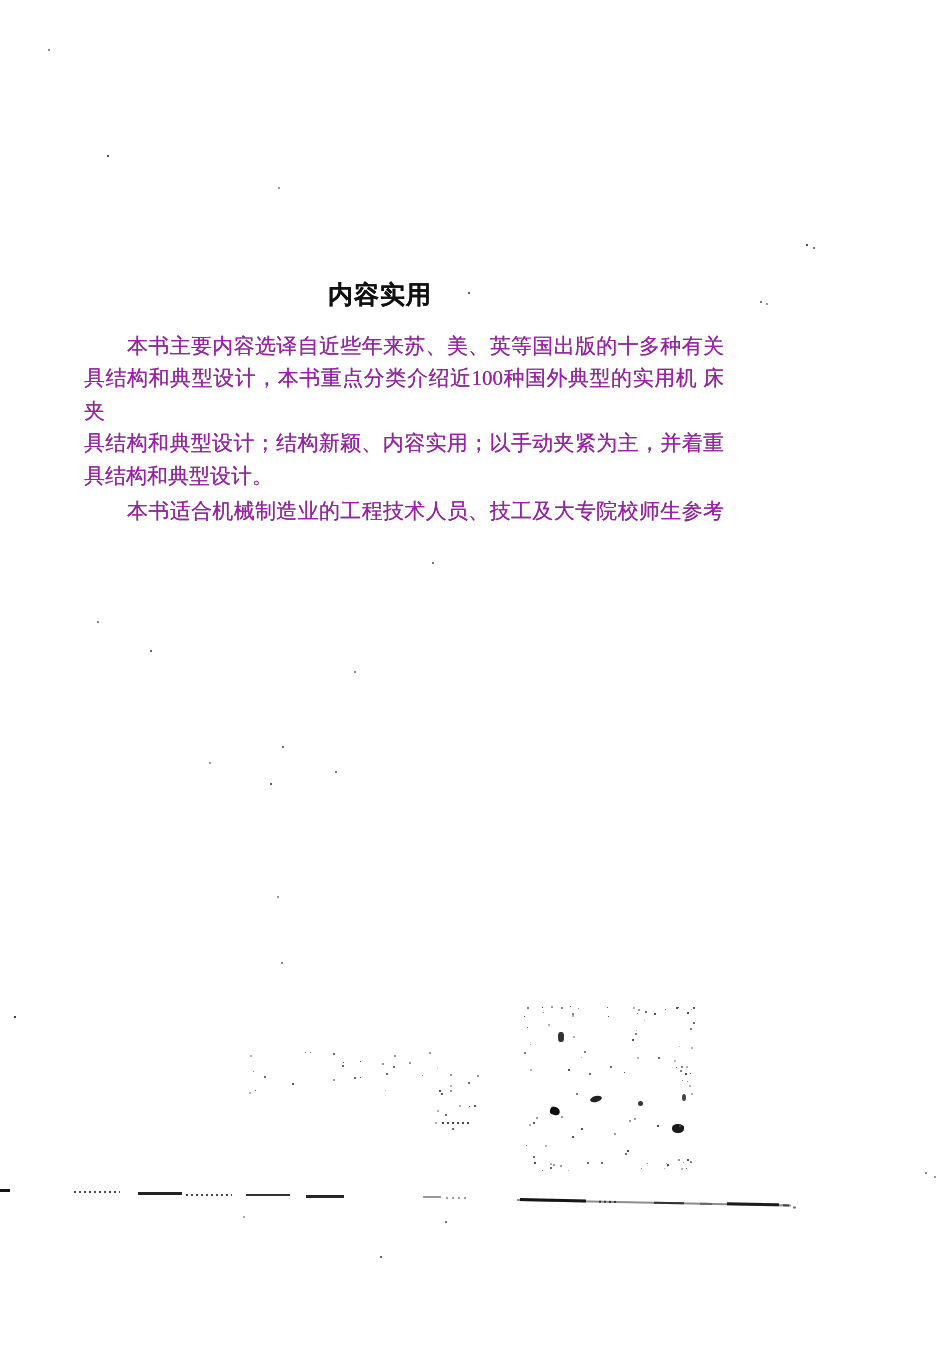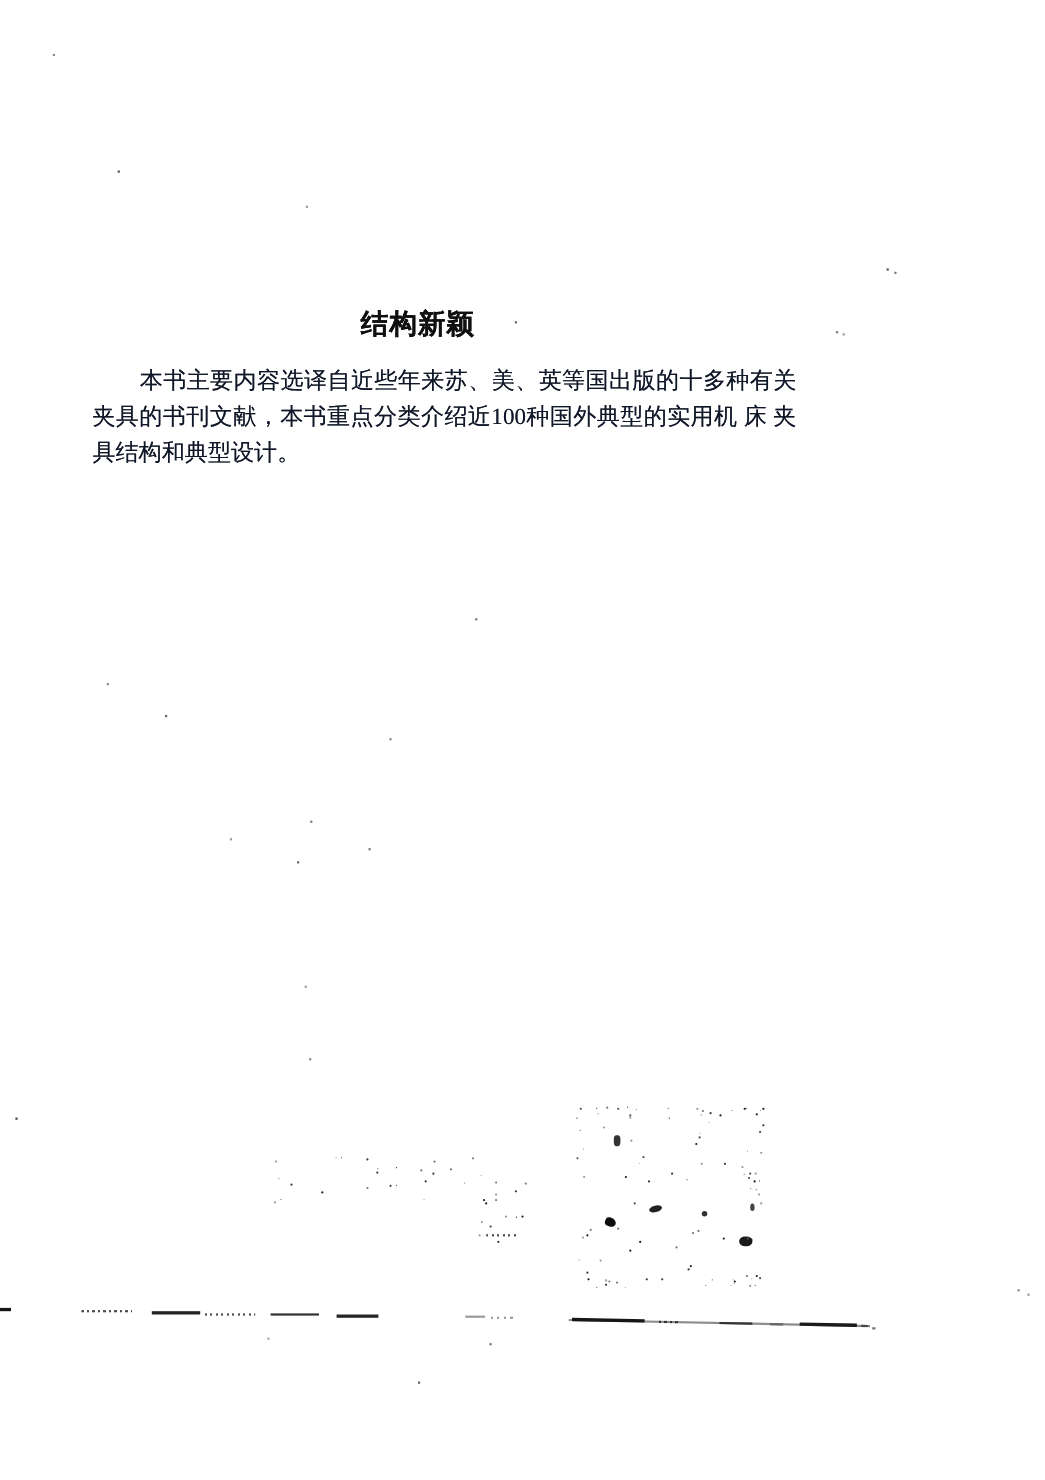--- a/index.html
+++ b/index.html
@@ -15,21 +15,21 @@
   .doc-title{
     position:absolute;left:328px;top:278px;margin:0;
     font-size:25px;font-weight:700;letter-spacing:1px;color:#101010;
     text-shadow:0 0 .5px #000;
     white-space:nowrap;
   }
   
   .body-text{
     position:absolute;left:84px;top:330px;width:640px;
     font-size:21px;line-height:32.4px;
-    color:#0f172a;
+    color:#a21caf;
     text-shadow:0 0 .4px rgba(0,0,0,.65);
   }
   .line{text-align:justify;}
   .line.full{text-align-last:justify;}
   .line.indent{text-indent:43px;}
   .para-2{margin-top:3px;}
   
   .seg{position:absolute;background:#222;}
   .seg.dotted{background:repeating-linear-gradient(90deg,#4a4a4a 0 2px,transparent 2px 5px);}
   .seg.faint-dotted{background:repeating-linear-gradient(90deg,#9a9a9a 0 2px,transparent 2px 6px);}
@@ -68,30 +68,32 @@
       445px 1221px 0 0 #777,
       243px 1216px 0 0 #aaa,
       380px 1256px 0 0 #666;
   }
 </style>
 </head>
 <body>
 
 <div class="page">
 
-  <h1 class="doc-title">结构新颖</h1>
+  <h1 class="doc-title">内容实用</h1>
 
   <div class="body-text">
     <div>
       <div class="line full indent">本书主要内容选译自近些年来苏、美、英等国出版的十多种有关</div>
-      <div class="line full">夹具的书刊文献，本书重点分类介绍近100种国外典型的实用机 床 夹</div>
+      <div class="line full">具结构和典型设计，本书重点分类介绍近100种国外典型的实用机 床 夹</div>
+      <div class="line full">具结构和典型设计；结构新颖、内容实用；以手动夹紧为主，并着重</div>
       <div class="line">具结构和典型设计。</div>
     </div>
 
     <div class="para-2">
+      <div class="line full indent">本书适合机械制造业的工程技术人员、技工及大专院校师生参考</div>
     </div>
   </div>
 
   <div class="speckles" style="left:246px;top:1048px;width:225px;height:46px;">
       <i style="left: 146.8px; top: 17.6px; width: 2px; height: 2px; background: rgb(58, 58, 58);"></i>
       <i style="left: 87.4px; top: 31.3px; width: 2px; height: 2px; background: rgb(119, 119, 119);"></i>
       <i style="left: 17.8px; top: 28.2px; width: 2px; height: 2px; background: rgb(58, 58, 58);"></i>
       <i style="left: 183.1px; top: 4.3px; width: 2px; height: 2px; background: rgb(119, 119, 119);"></i>
       <i style="left: 3.3px; top: 43.6px; width: 2px; height: 2px; background: rgb(153, 153, 153);"></i>
       <i style="left: 176.4px; top: 26.5px; width: 1px; height: 1px; background: rgb(85, 85, 85);"></i>

